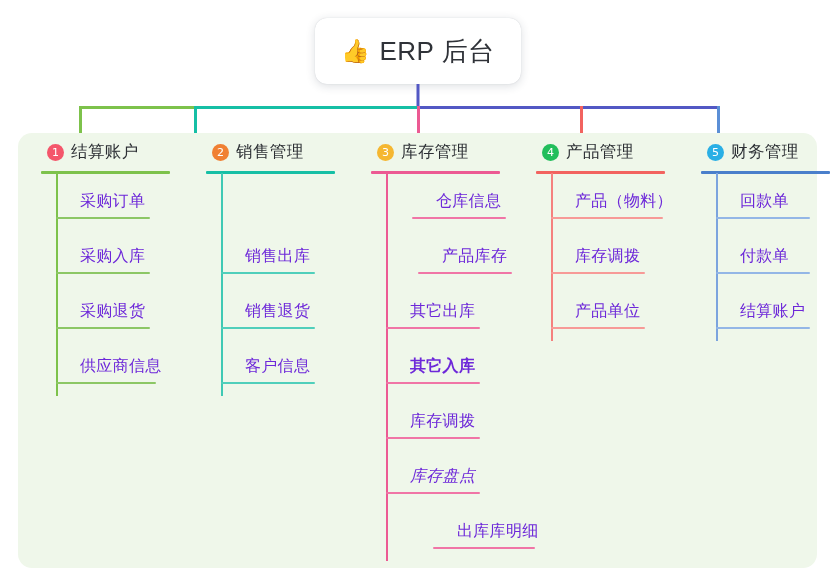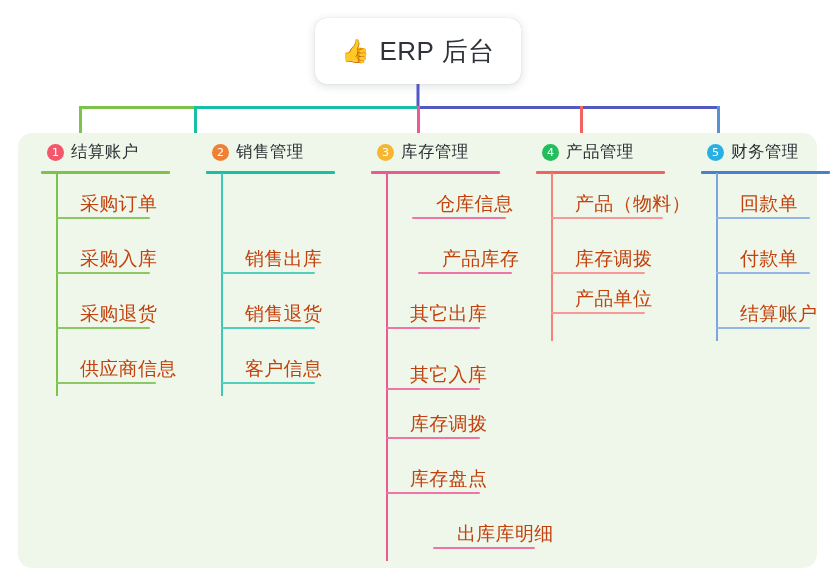--- a/index.html
+++ b/index.html
@@ -126,22 +126,22 @@
   .leaf {
     position: absolute;
     left: 26px;
     width: 94px;
     height: 55px;
   }
   .leaf-label {
     position: absolute;
     left: 24px;
     top: 18px;
-    font-size: 19px;
-    color: #c2410c;
+    font-size: 16px;
+    color: #6d28d9;
     white-space: nowrap;
     letter-spacing: 0.3px;
   }
   .leaf-rule {
     position: absolute;
     left: 0;
     top: 44px;
     height: 2px;
     width: 94px;
     border-radius: 1px;
@@ -241,29 +241,29 @@
         <span class="leaf-rule" style="background:#F075A6;"></span>
       </div>
       <div class="leaf" style="top:95px;margin-left:32px;">
         <span class="leaf-label">产品库存</span>
         <span class="leaf-rule" style="background:#F075A6;"></span>
       </div>
       <div class="leaf" style="top:150px;">
         <span class="leaf-label">其它出库</span>
         <span class="leaf-rule" style="background:#F075A6;"></span>
       </div>
-      <div class="leaf" style="top:211px;">
+      <div class="leaf" style="top:205px;font-weight:bold;">
         <span class="leaf-label">其它入库</span>
         <span class="leaf-rule" style="background:#F075A6;"></span>
       </div>
       <div class="leaf" style="top:260px;">
         <span class="leaf-label">库存调拨</span>
         <span class="leaf-rule" style="background:#F075A6;"></span>
       </div>
-      <div class="leaf" style="top:315px;">
+      <div class="leaf" style="top:315px;font-style:italic;">
         <span class="leaf-label">库存盘点</span>
         <span class="leaf-rule" style="background:#F075A6;"></span>
       </div>
       <div class="leaf" style="top:370px;margin-left:47px;">
         <span class="leaf-label">出库库明细</span>
         <span class="leaf-rule" style="background:#F075A6;width:102px;"></span>
       </div>
     </div>
 
     <div class="column" style="left:507px;">
@@ -275,21 +275,21 @@
       <div class="col-spine" style="background:#F5817E;height:168px;"></div>
 
       <div class="leaf" style="top:40px;">
         <span class="leaf-label">产品（物料）</span>
         <span class="leaf-rule" style="background:#F79A97;width:112px;"></span>
       </div>
       <div class="leaf" style="top:95px;">
         <span class="leaf-label">库存调拨</span>
         <span class="leaf-rule" style="background:#F79A97;"></span>
       </div>
-      <div class="leaf" style="top:135px;">
+      <div class="leaf" style="top:150px;">
         <span class="leaf-label">产品单位</span>
         <span class="leaf-rule" style="background:#F79A97;"></span>
       </div>
     </div>
 
     <div class="column" style="left:672px;">
       <div class="col-header">
         <span class="badge" style="background:#2AAFE5;">5</span>
         <span class="col-title">财务管理</span>
       </div>

